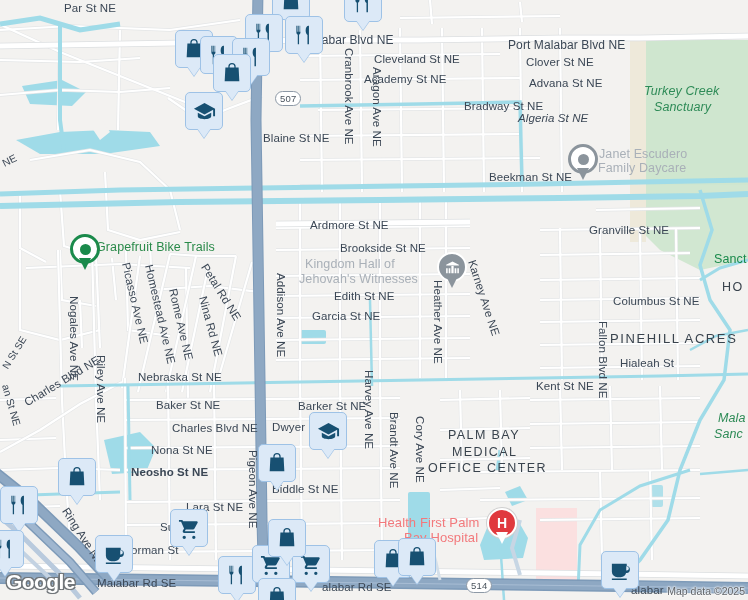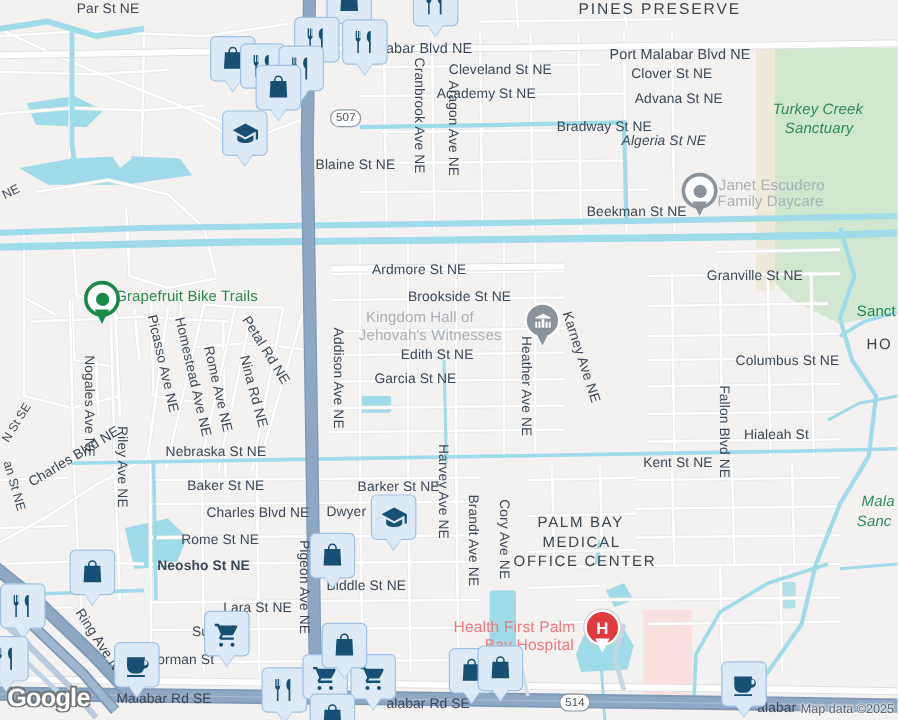--- a/index.html
+++ b/index.html
@@ -497,21 +497,21 @@
       <rect x="0" y="492" width="5" height="16" fill="#e0433c"></rect>
     </g>
 
     <path stroke="#c7d6e4" stroke-width="4" fill="none" d="M520,520 L512,548 L520,575"></path>
     <path stroke="#d4dfe9" stroke-width="3" fill="none" d="M430,540 L436,562 L440,580"></path>
   </svg>
 
   <div class="shield" style="left:243px; top:91px;margin-left:32px;">507</div>
   <div class="shield" style="left:466px; top:578px;">514</div>
 
-  <div class="lbl big-area" style="left:482px; top:0px;">PINES PRESERVE</div>
+  <div class="lbl big-area" style="left:610px; top:331px;">PINEHILL ACRES</div>
   <div class="lbl mid-area" style="left:448px; top:428px;">PALM BAY</div>
   <div class="lbl mid-area" style="left:452px; top:445px;">MEDICAL</div>
   <div class="lbl mid-area" style="left:428px; top:461px;">OFFICE CENTER</div>
   <div class="lbl mid-area" style="left:722px; top:280px;">HO</div>
 
   <div class="lbl park" style="left:644px; top:84px;">Turkey Creek</div>
   <div class="lbl park" style="left:654px; top:100px;">Sanctuary</div>
   <div class="lbl park-nonital" style="left:714px; top:252px;">Sanct</div>
   <div class="lbl park" style="left:718px; top:411px;">Mala</div>
   <div class="lbl park" style="left:714px; top:427px;">Sanc</div>
@@ -533,21 +533,21 @@
   <div class="lbl street" style="left:613px; top:295px;">Columbus St NE</div>
   <div class="lbl street" style="left:334px; top:290px;">Edith St NE</div>
   <div class="lbl street" style="left:312px; top:310px;">Garcia St NE</div>
   <div class="lbl street" style="left:620px; top:357px;">Hialeah St</div>
   <div class="lbl street" style="left:138px; top:371px;">Nebraska St NE</div>
   <div class="lbl street" style="left:536px; top:380px;">Kent St NE</div>
   <div class="lbl street" style="left:156px; top:399px;">Baker St NE</div>
   <div class="lbl street" style="left:298px; top:400px;">Barker St NE</div>
   <div class="lbl street" style="left:272px; top:421px;">Dwyer</div>
   <div class="lbl street" style="left:172px; top:422px;">Charles Blvd NE</div>
-  <div class="lbl street" style="left:151px; top:444px;">Rome St NE</div>
+  <div class="lbl street" style="left:151px; top:444px;">Nona St NE</div>
   <div class="lbl street" style="left:131px; top:466px;font-weight:bold;">Neosho St NE</div>
   <div class="lbl street" style="left:272px; top:483px;">Biddle St NE</div>
   <div class="lbl street" style="left:186px; top:501px;">Lara St NE</div>
   <div class="lbl street" style="left:160px; top:521px;">Su    St NE</div>
   <div class="lbl street" style="left:131px; top:544px;">orman St</div>
   <div class="lbl street" style="left:97px; top:577px;">Malabar Rd SE</div>
   <div class="lbl street" style="left:322px; top:581px;">alabar Rd SE</div>
   <div class="lbl street" style="left:631px; top:584px;">alabar</div>
   <div class="lbl street-sm" style="left:0px; top:158px; transform:rotate(-26deg);">NE</div>
   <div class="lbl street-sm" style="left:378px; top:40px; opacity:0;">NE</div>

